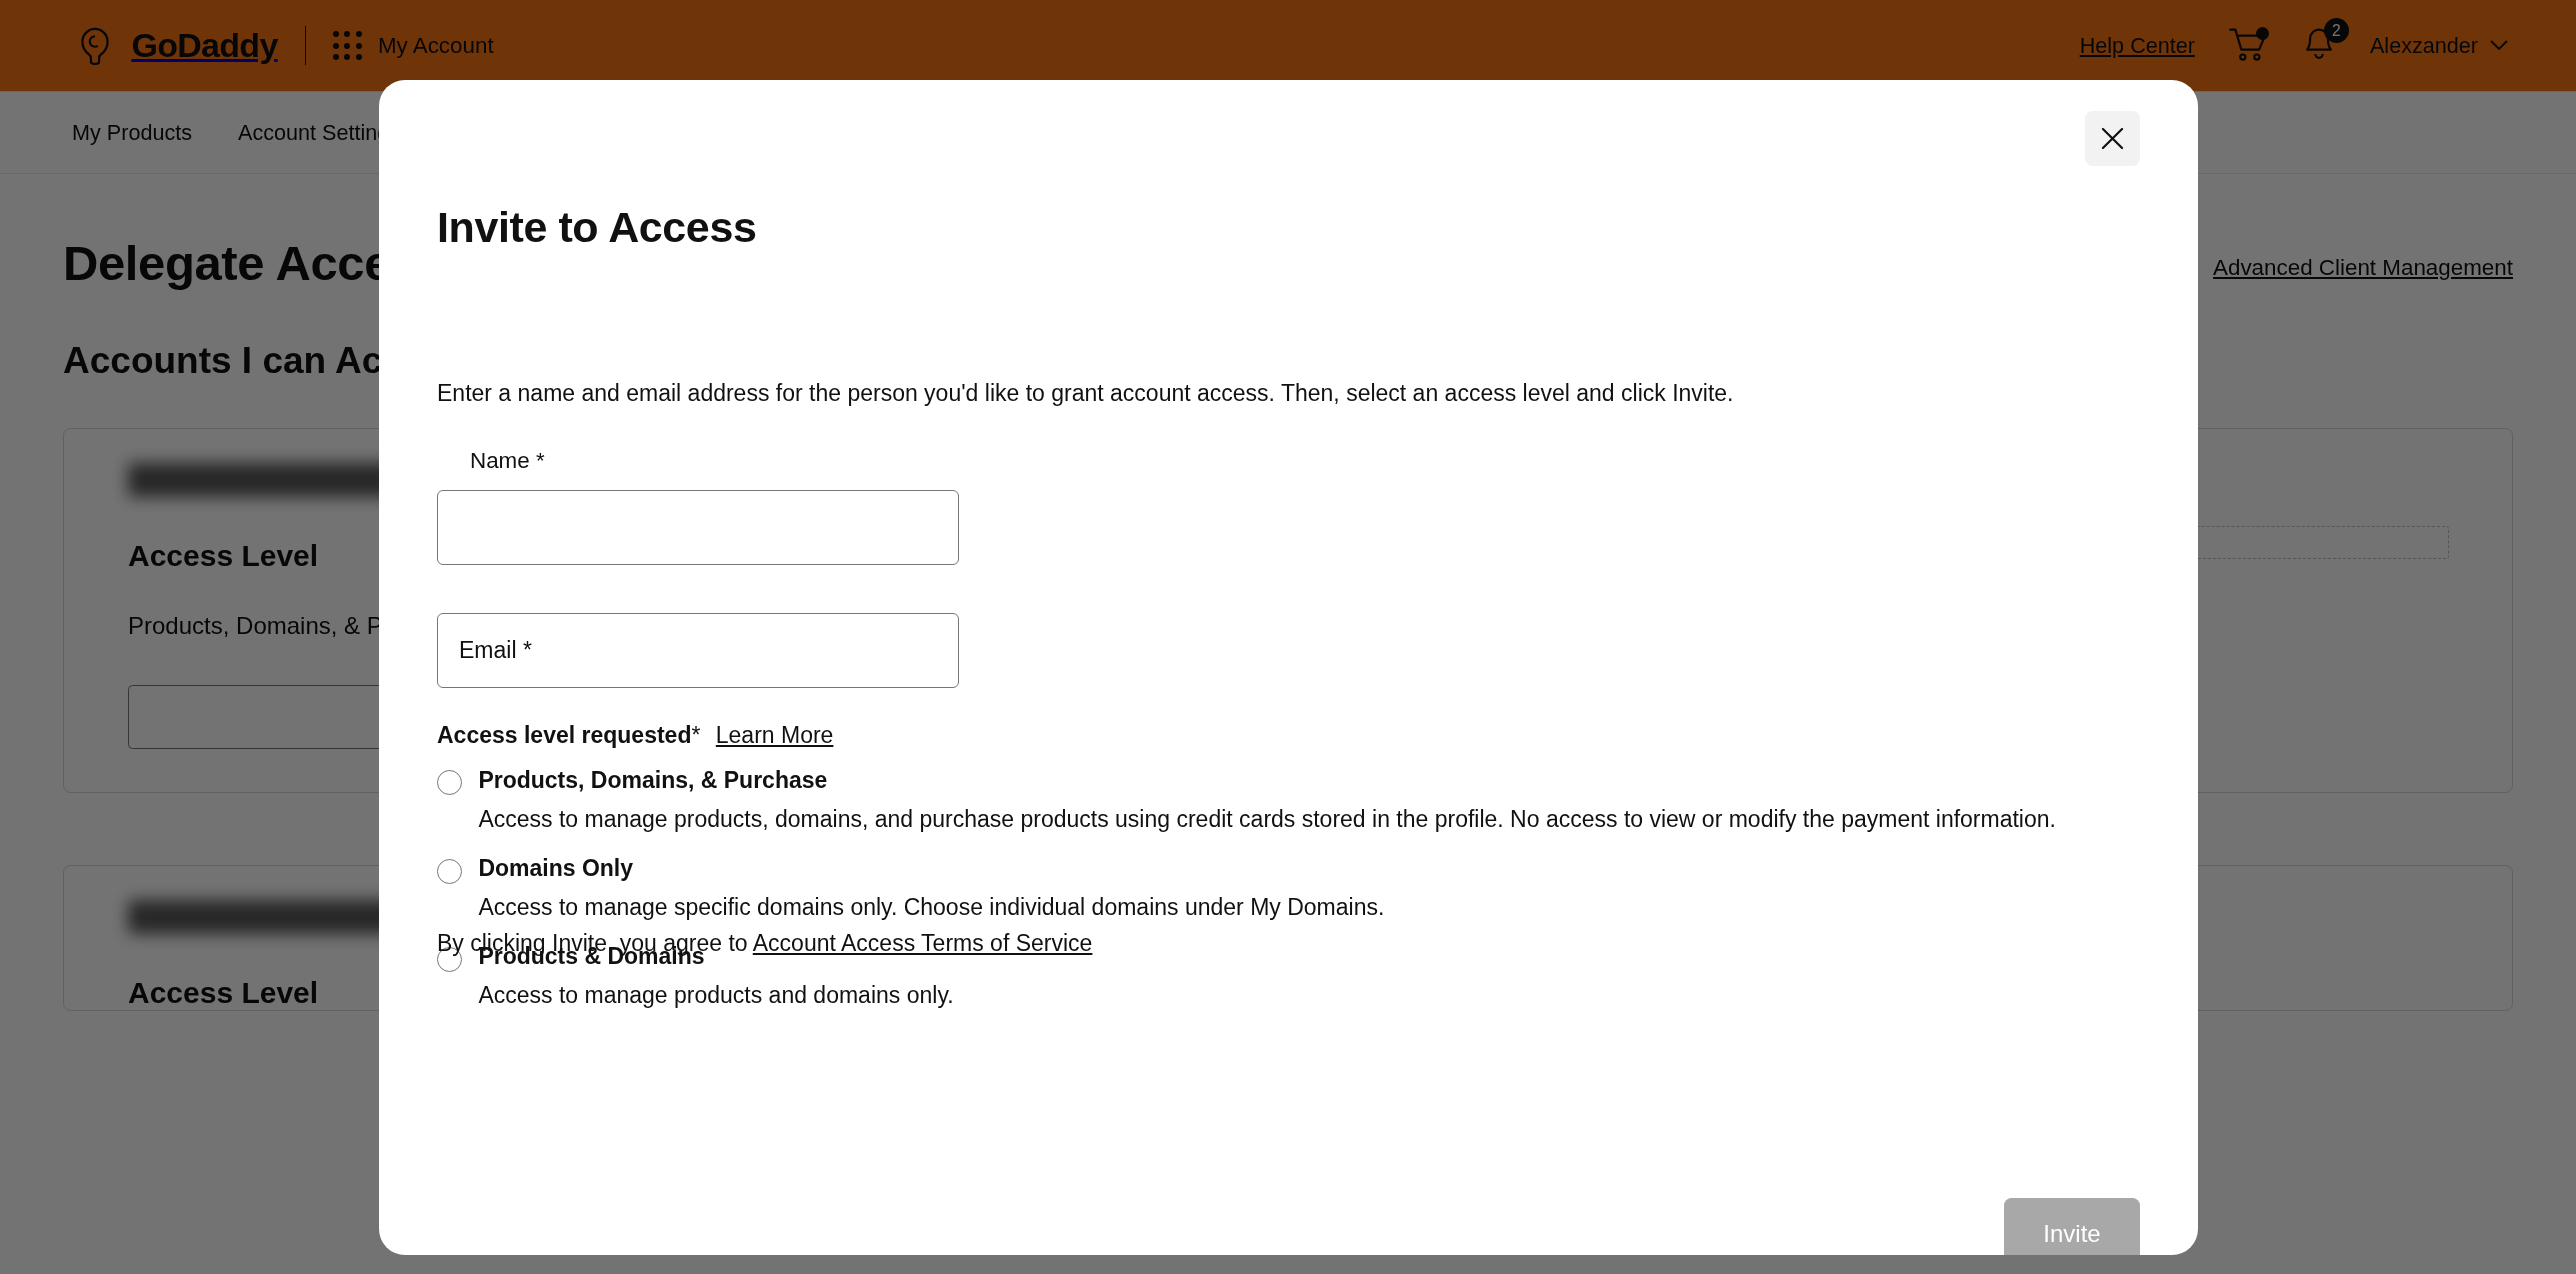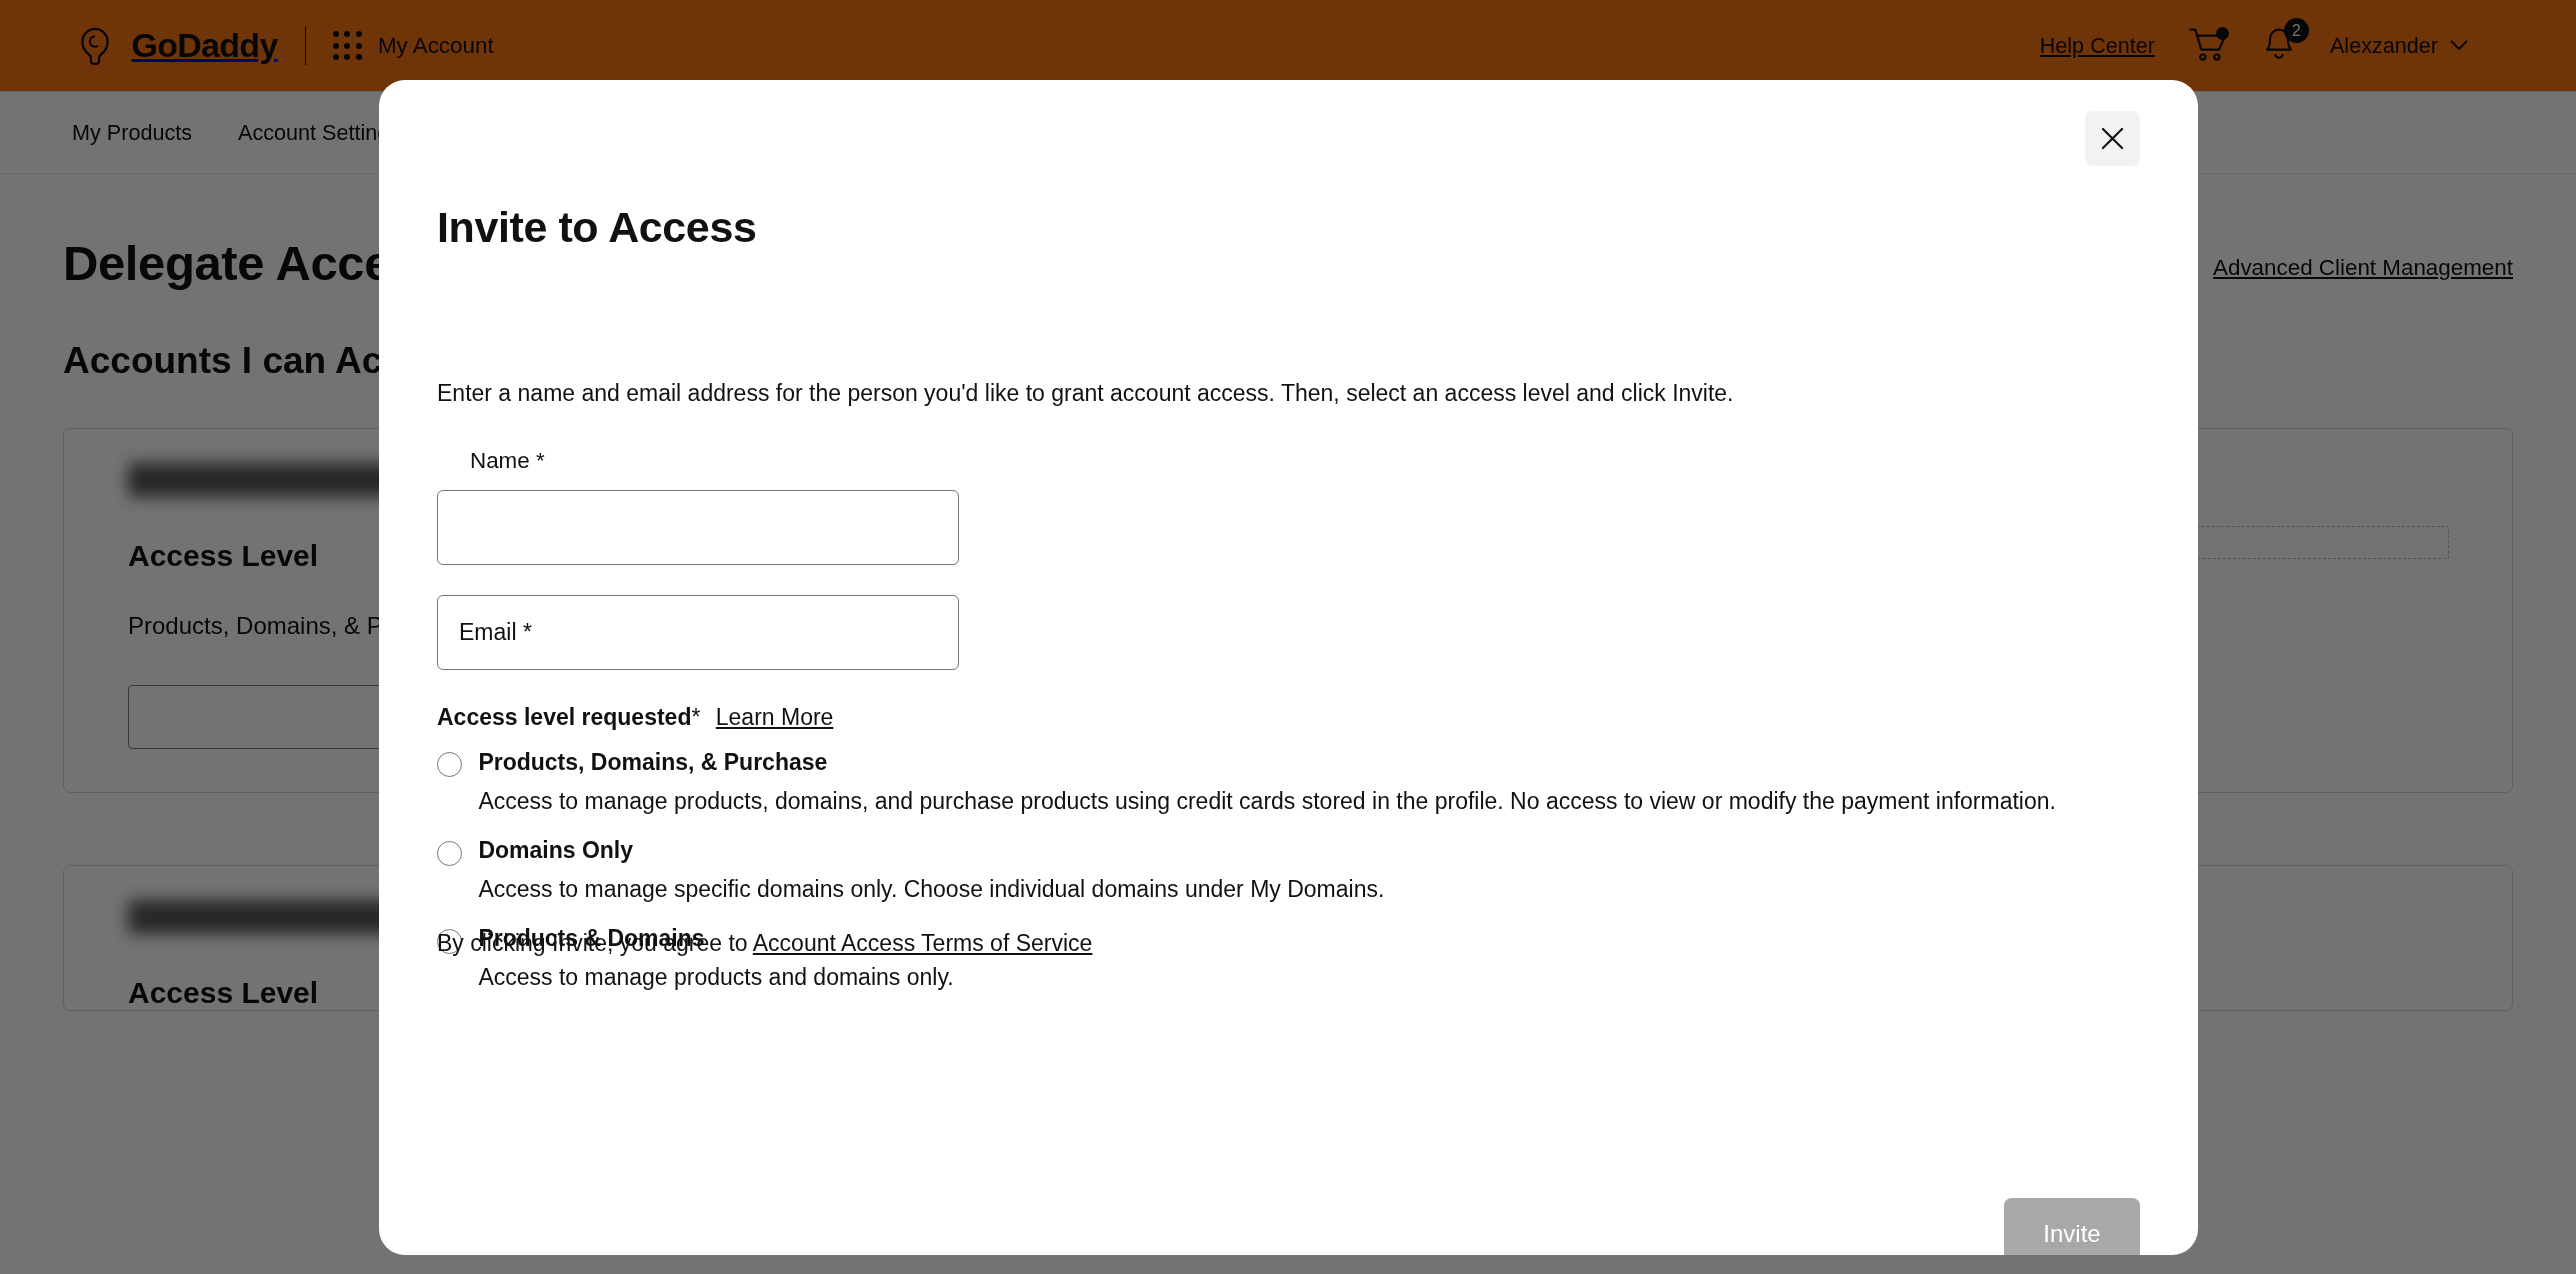--- a/index.html
+++ b/index.html
@@ -20,21 +20,21 @@
     background: #f97316;
   }
   .topbar-left { display: flex; align-items: center; padding-left: 72px; gap: 0; }
   .gd-logo { display: flex; align-items: center; gap: 13.4px; }
   .gd-mark { width: 46px; height: 40px; }
   .gd-word { font-size: 34px; font-weight: 700; letter-spacing: -0.7px; color: #111111; font-family: "Liberation Sans", sans-serif; }
   .vdivider { width: 1.5px; height: 39px; background: #111111; margin: 0 27px; }
   .waffle { display: grid; grid-template-columns: repeat(3, 6px); grid-template-rows: repeat(3, 6px); gap: 5.2px; margin-right: 16.4px; }
   .waffle i { width: 6px; height: 6px; background: #111111; border-radius: 50%; display: block; }
   .my-account { font-size: 22.4px; color: #111111; }
-  .topbar-right { margin-left: auto; display: flex; align-items: center; padding-right: 108px; gap: 33px; }
+  .topbar-right { margin-left: auto; display: flex; align-items: center; padding-right: 68px; gap: 33px; }
   .help-center { font-size: 21.6px; color: #111111; }
   .cart-wrap { position: relative; width: 40px; height: 40px; }
   .cart-dot { position: absolute; right: -1.5px; top: 1.5px; width: 13.4px; height: 13.4px; border-radius: 50%; background: #111111; }
   .bell-wrap { position: relative; width: 36px; height: 40px; }
   .bell-badge {
     position: absolute; right: -12px; top: -7.5px;
     min-width: 25px; height: 25px; border-radius: 12.7px;
     background: #111111; color: #ffffff;
     font-size: 15.7px; display: flex; align-items: center; justify-content: center;
     padding: 0 6px;
@@ -116,21 +116,21 @@
   .req { color: #111111; }
   .text-input {
     display: block; margin-top: 16.4px;
     width: 522px; height: 75px;
     border: 0.7px solid #767676; border-radius: 6px;
     font-size: 23px; color: #111111; padding: 0 21px;
     font-family: "Liberation Sans", sans-serif;
     background: #ffffff;
   }
   .text-input::placeholder { color: #111111; opacity: 1; }
-  .input-gap { margin-top: 30px; }
+  .input-gap { margin-top: 48px; }
 
   .access-head { margin-top: 34px; font-size: 23px; color: #111111; font-weight: 700; }
   .access-head .learn {
     font-weight: 400; text-decoration: underline; color: #111111; margin-left: 9px;
   }
   .access-head .star { font-weight: 400; }
 
   .radio-group { margin-top: 16.4px; }
   .radio-row { display: flex; align-items: flex-start; gap: 16.4px; margin-top: 19.4px; }
   .radio-row:first-child { margin-top: 15px; }

